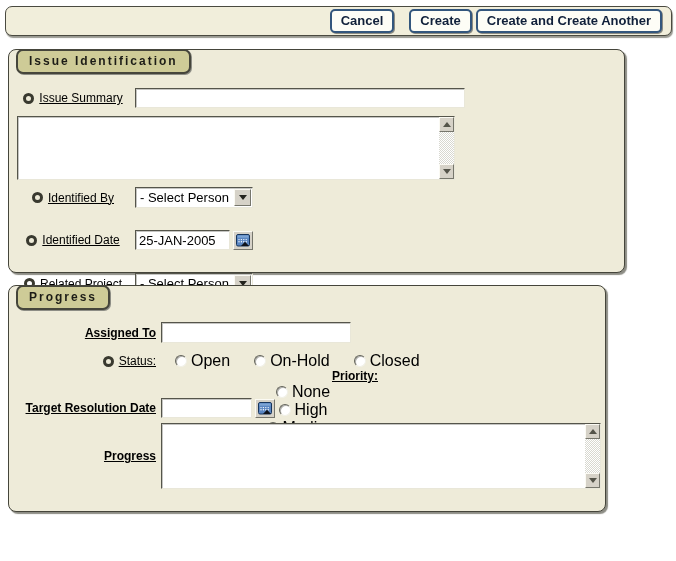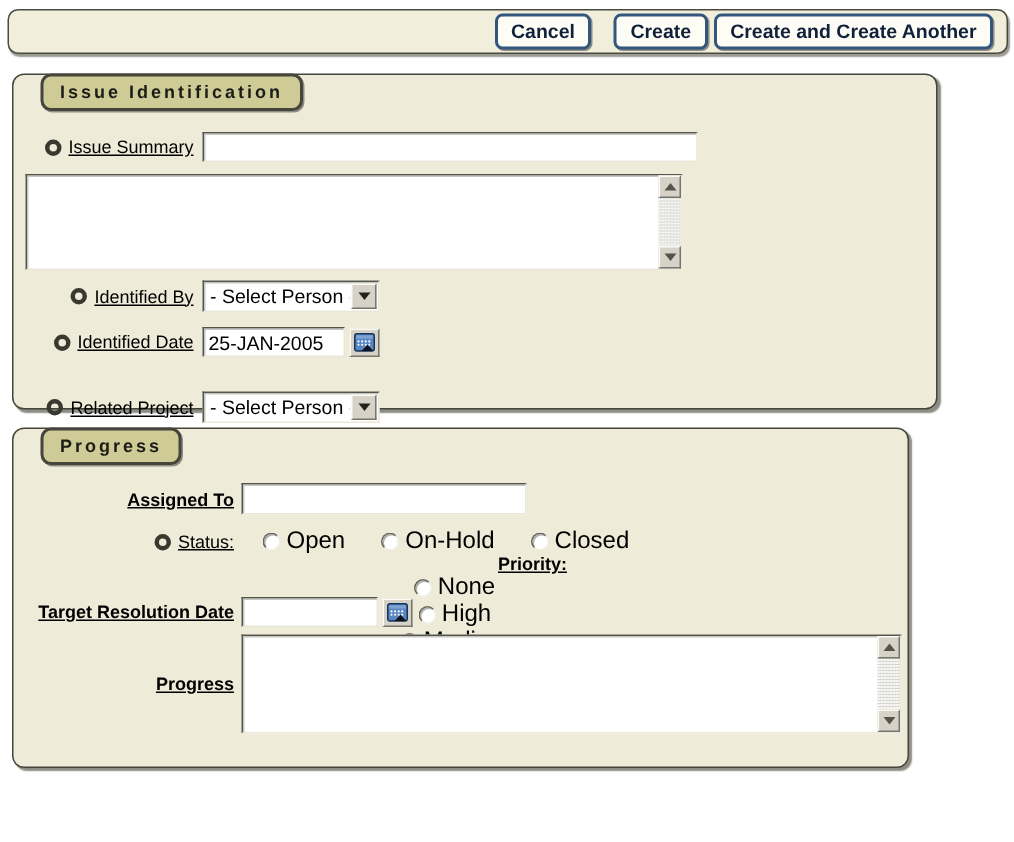--- a/index.html
+++ b/index.html
@@ -23,39 +23,39 @@
     box-shadow:1px 1px 0 #8b8b83; cursor:pointer; white-space:nowrap;
   }
   .sbtn.cancel { margin-right:15px; }
   .sbtn.create { margin-right:4px; }
 
   
   .section { position:relative; margin-left:8px; }
   .section.s1 { margin-top:13px; width:617px; }
   .section.s2 { margin-top:12px; width:598px; }
   .tab {
-    position:absolute; top:0; left:19px; z-index:2;
+    position:absolute; top:0; left:8px; z-index:2;
     background:#cecb97; border:2px solid #45453b; border-radius:7px;
     padding:3px 11px 4px 11px;
     font-size:12px; font-weight:bold; color:#1c1c16; letter-spacing:2px;
     box-shadow:1px 1px 0 #8d8d85; white-space:nowrap;
   }
   .panel {
     margin-top:11px;
     background:#eeebd9; border:1px solid #45453b; border-radius:8px;
     box-shadow:2px 2px 1px #8d8d85;
   }
   .s1 .panel { height:224px; padding:38px 0 0 8px; }
   .s2 .panel { height:227px; padding:36px 0 0 2px; }
 
   
   .row { display:flex; align-items:center; }
   .lbl { display:flex; align-items:center; justify-content:flex-end;
          gap:5px; flex-shrink:0; }
-  .s1 .lbl { width:112px; margin-right:6px; }
+  .s1 .lbl { width:112px; margin-right:6px;justify-content:center; }
   .s2 .lbl { width:145px; margin-right:5px;text-align:right; }
   .lab { font-size:12px; color:#000; text-decoration:underline;
          white-space:nowrap; cursor:pointer; }
   .lab.b { font-weight:bold; }
   .req { width:11px; height:11px; border:3px solid #39392f;
          border-radius:50%; background:transparent; flex-shrink:0; }
 
   
   .tin {
     background:#fff; font-size:13px; font-family:"Liberation Sans",sans-serif;
@@ -105,21 +105,21 @@
   .radio { width:12px; height:12px; border-radius:50%; background:#fff;
          border:1px solid; border-color:#63635a #f1f0e7 #f1f0e7 #63635a;
          box-shadow:inset 1px 1px 0 rgba(80,80,70,.45);
          flex-shrink:0; cursor:pointer; }
   .ropt { display:flex; align-items:center; }
   .rlab { font-size:16px; color:#000; margin-left:4px; white-space:nowrap; }
 
   
   .r-isum  { margin-bottom:8px; }
   .r-idesc { margin-bottom:7px; }
-  .r-iby   { margin-bottom:10px; }
+  .r-iby   { margin-bottom:22px; }
   .r-idate { margin-bottom:23px; }
   .r-ato   { margin-bottom:10px; }
   .r-stat  { height:16px;gap:14px; }
   .r-prio  { margin-bottom:13px; height:16px;flex-direction:column; }
   .r-trd   { margin-bottom:5px; }
   .gap10 { margin-right:10px; }
 </style>
 </head>
 <body>
 

